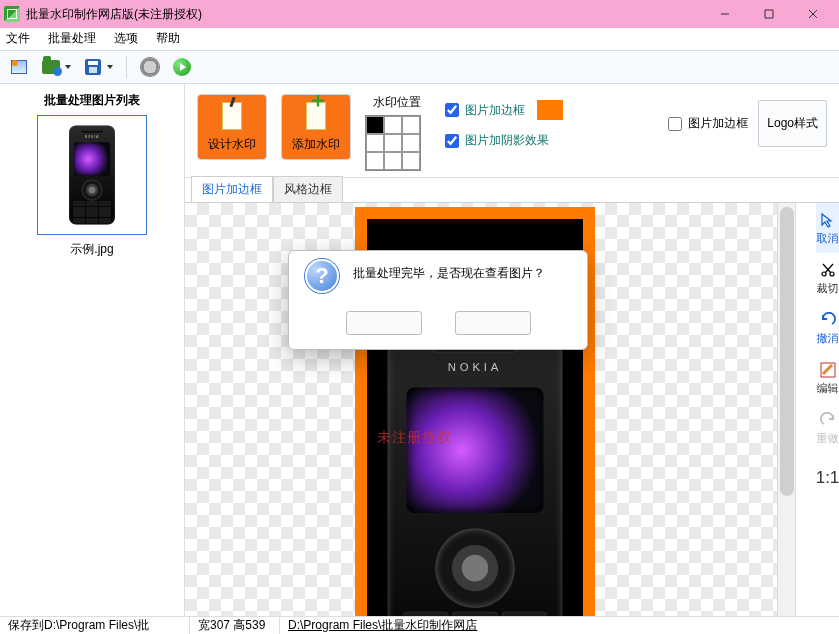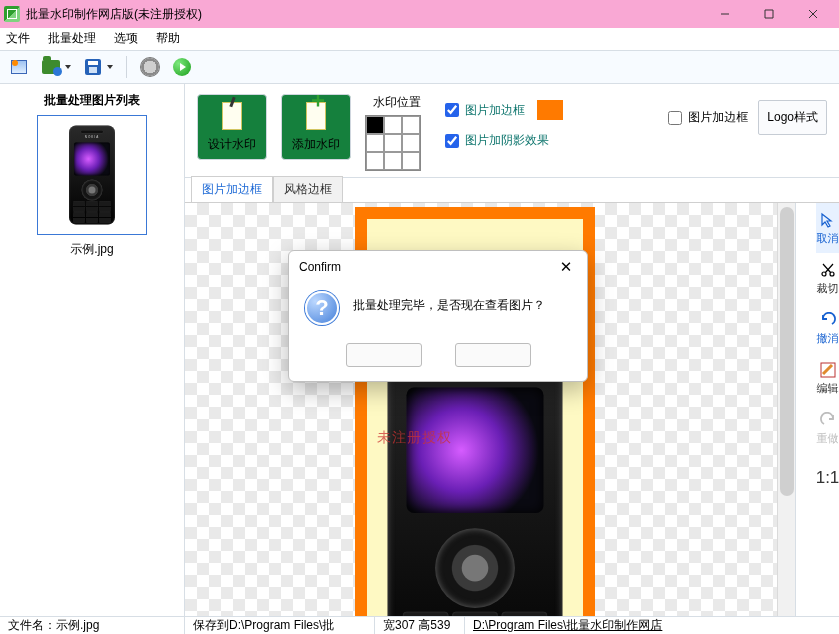--- a/index.html
+++ b/index.html
@@ -36,47 +36,47 @@
   .ico-play:after{content:"";border-left:6px solid #fff;border-top:4px solid transparent;border-bottom:4px solid transparent;margin-left:2px;}
   
   .main{display:flex;height:calc(100% - 28px - 22px - 34px - 18px);}
   .left{width:185px;border-right:1px solid #d7dee5;display:flex;flex-direction:column;align-items:center;padding-top:4px;}
   .left-head{font-weight:bold;color:#000;padding:4px 0 6px 0;}
   .thumb-wrap{width:150px;display:flex;flex-direction:column;align-items:center;}
   .thumb{width:110px;height:120px;border:1px solid #3a78d6;background:#fff;display:flex;align-items:center;justify-content:center;}
   .thumb-label{margin-top:6px;}
   .center{flex:1;display:flex;flex-direction:column;}
   .opts{display:flex;padding:10px 12px 6px 12px;gap:14px;align-items:flex-start;border-bottom:1px solid #d7dee5;}
-  .btncard{width:70px;height:66px;border:1px solid #cfd6de;border-radius:4px;display:flex;flex-direction:column;align-items:center;justify-content:center;gap:6px;background:#15803d;}
+  .btncard{width:70px;height:66px;border:1px solid #cfd6de;border-radius:4px;display:flex;flex-direction:column;align-items:center;justify-content:center;gap:6px;background:#f97316;}
   .btncard .bi{width:20px;height:28px;position:relative;}
   .bi-pen{background:#fffef0;border:1px solid #d2c560;}
   .bi-pen:after{content:"";position:absolute;left:8px;top:-6px;width:3px;height:10px;background:#333;transform:rotate(20deg);}
   .bi-add{background:#fffef0;border:1px solid #d2c560;}
   .bi-add:before{content:"";position:absolute;left:5px;top:-8px;width:12px;height:12px;background:#30a030;border-radius:2px;clip-path:polygon(40% 0,60% 0,60% 40%,100% 40%,100% 60%,60% 60%,60% 100%,40% 100%,40% 60%,0 60%,0 40%,40% 40%);} 
   .pos-block{display:flex;flex-direction:column;align-items:flex-end;}
   .pos-label{margin-bottom:4px;}
   .pos-grid{display:grid;grid-template-columns:repeat(3,18px);grid-template-rows:repeat(3,18px);border:1px solid #888;}
   .pos-grid div{border:1px solid #999;background:#fff;}
   .pos-grid div.sel{background:#000;}
   .chkcol{display:flex;flex-direction:column;gap:12px;margin-left:10px;margin-top:6px;}
   .chk{display:flex;align-items:center;gap:6px;}
   .chk input{accent-color:#2563eb;width:14px;height:14px;}
   .chk.blue span{color:#0f766e;}
   .swatch{width:26px;height:20px;background:#ff7a00;margin-left:6px;}
   .logo-col{display:flex;align-items:center;gap:10px;margin-left:auto;margin-top:6px;}
-  .btn-flat{border:1px solid #c6ccd4;background:#fafbfd;padding:8px 8px;border-radius:2px;}
+  .btn-flat{border:1px solid #c6ccd4;background:#fafbfd;padding:14px 8px;border-radius:2px;}
   .tabs{display:flex;gap:0;height:24px;align-items:flex-end;padding-left:6px;}
   .tab{padding:4px 10px;border:1px solid #cfcfcf;border-bottom:none;background:#fff;color:#206bd6;}
   .tab.inactive{background:#f1f1f1;color:#333;}
   .canvas-row{flex:1;display:flex;border-top:1px solid #cfcfcf;overflow:hidden;}
   .canvas{flex:1;position:relative;overflow:hidden;
     background-image:linear-gradient(45deg,#e9e9e9 25%,transparent 25%,transparent 75%,#e9e9e9 75%),linear-gradient(45deg,#e9e9e9 25%,transparent 25%,transparent 75%,#e9e9e9 75%);
     background-size:24px 24px;background-position:0 0,12px 12px;background-color:#fff;}
   .orange-border{position:absolute;left:170px;top:4px;width:240px;height:430px;background:#ff7a00;padding:12px;}
-  .orange-border .inner{width:100%;height:100%;background:#fef9c3;display:flex;align-items:center;justify-content:center;position:relative;}
+  .orange-border .inner{width:100%;height:100%;background:#000000;display:flex;align-items:center;justify-content:center;position:relative;}
   .wm-text{position:absolute;left:10px;top:210px;color:#cc3333;font-size:14px;letter-spacing:1px;opacity:0.75;}
   .vscroll{width:18px;background:#f1f1f1;border-left:1px solid #dadada;position:relative;}
   .vscroll .thumb-bar{position:absolute;left:2px;top:4px;width:14px;height:70%;background:#cfcfcf;border-radius:7px;}
   
   .right{width:44px;border-left:1px solid #d7dee5;display:flex;flex-direction:column;align-items:center;padding-left:20px;}
   .right .cell{width:100%;height:50px;display:flex;flex-direction:column;align-items:center;justify-content:center;gap:2px;color:#333;}
   .right .cell.active{background:#e7f1ff;}
   .right .cell .ric{width:18px;height:18px;display:flex;align-items:center;justify-content:center;}
   .right .cell span{font-size:11px;}
   .right .cell.dim span{color:#bdbdbd;}
@@ -312,33 +312,26 @@
         </div>
         <div class="cell">
           <span style="font-size:17px;">1:1</span>
         </div>
       </div>
     </div>
   </div>
 </div>
 
 <div class="status">
-  <div class="seg" style="width:185px;">
-    <span>文件名：</span><span>示例.jpg</span>
-  </div>
   <div class="seg" style="width:190px;">保存到D:\Program Files\批</div>
   <div class="seg" style="width:90px;">宽307 高539</div>
   <div class="seg" style="flex:1;border-right:none;text-decoration:underline;">D:\Program Files\批量水印制作网店</div>
 </div>
 
 <div class="dialog">
-  <div class="dtitle">
-    <span>Confirm</span>
-    <div class="x">✕</div>
-  </div>
   <div class="dbody">
     <div class="qicon">?</div>
     <div style="padding-top:6px;">批量处理完毕，是否现在查看图片？</div>
   </div>
   <div class="dfoot">
     <button class="dbtn"></button>
     <button class="dbtn"></button>
   </div>
 </div>
 

